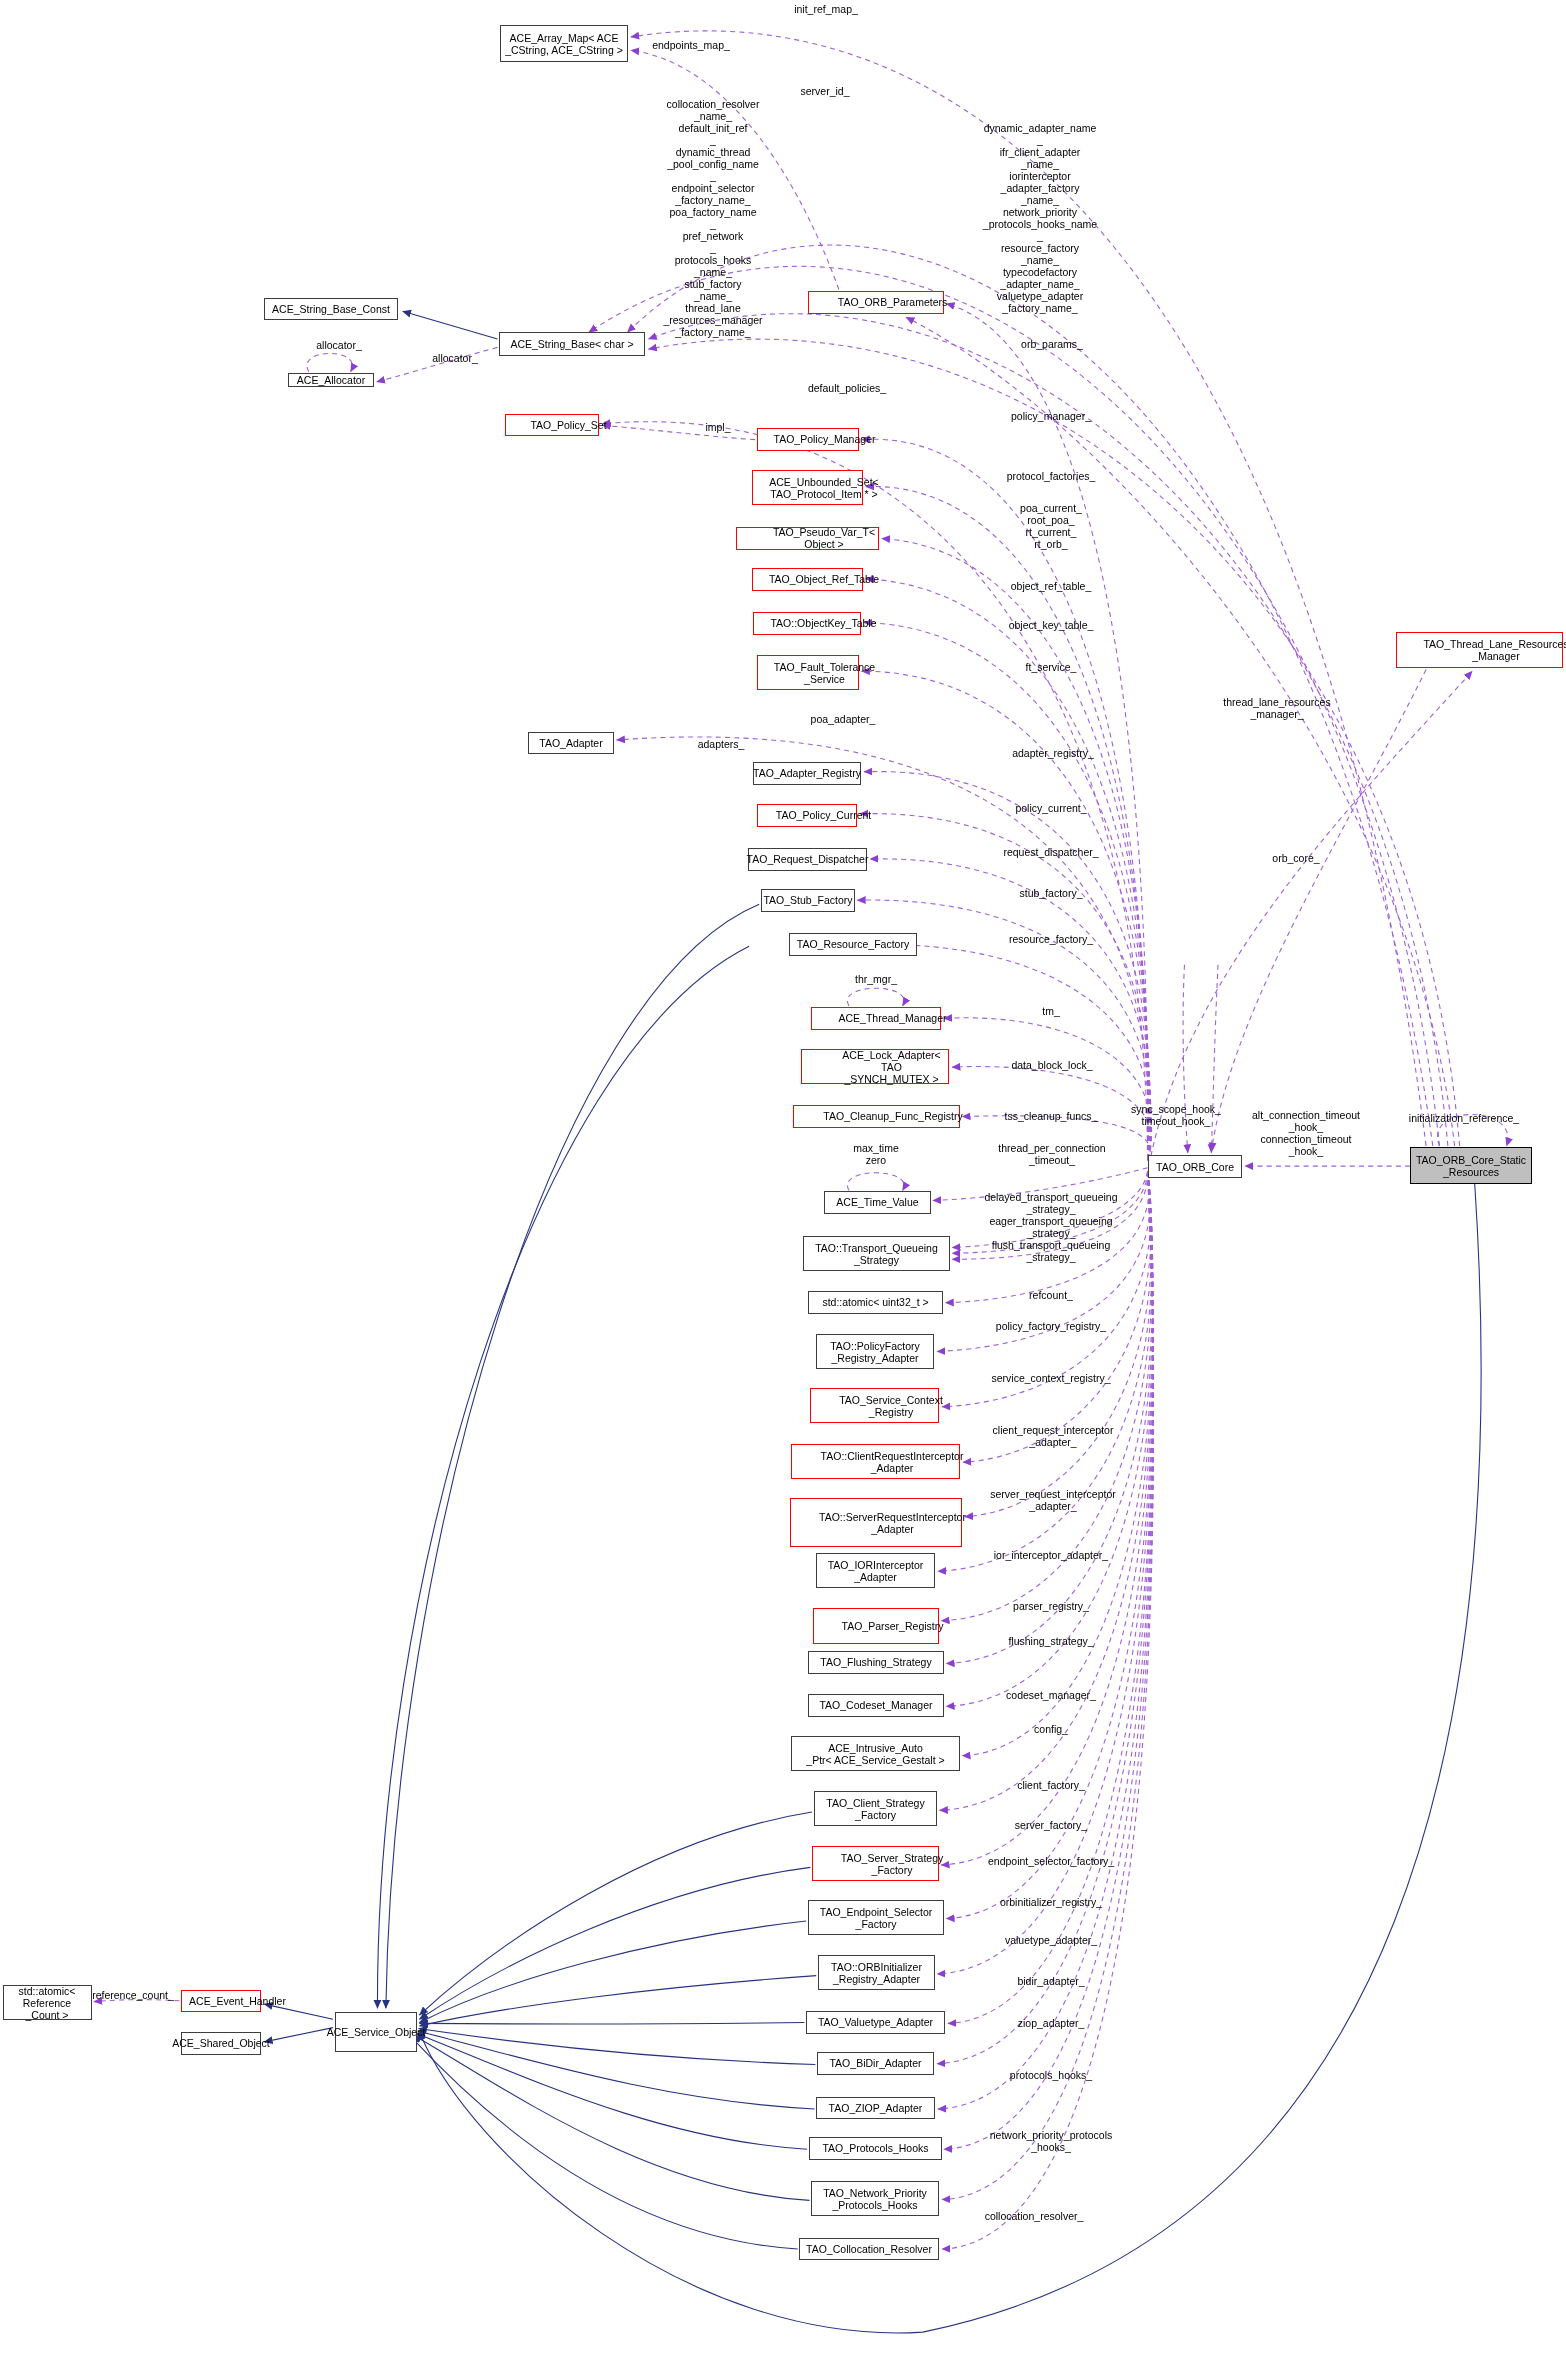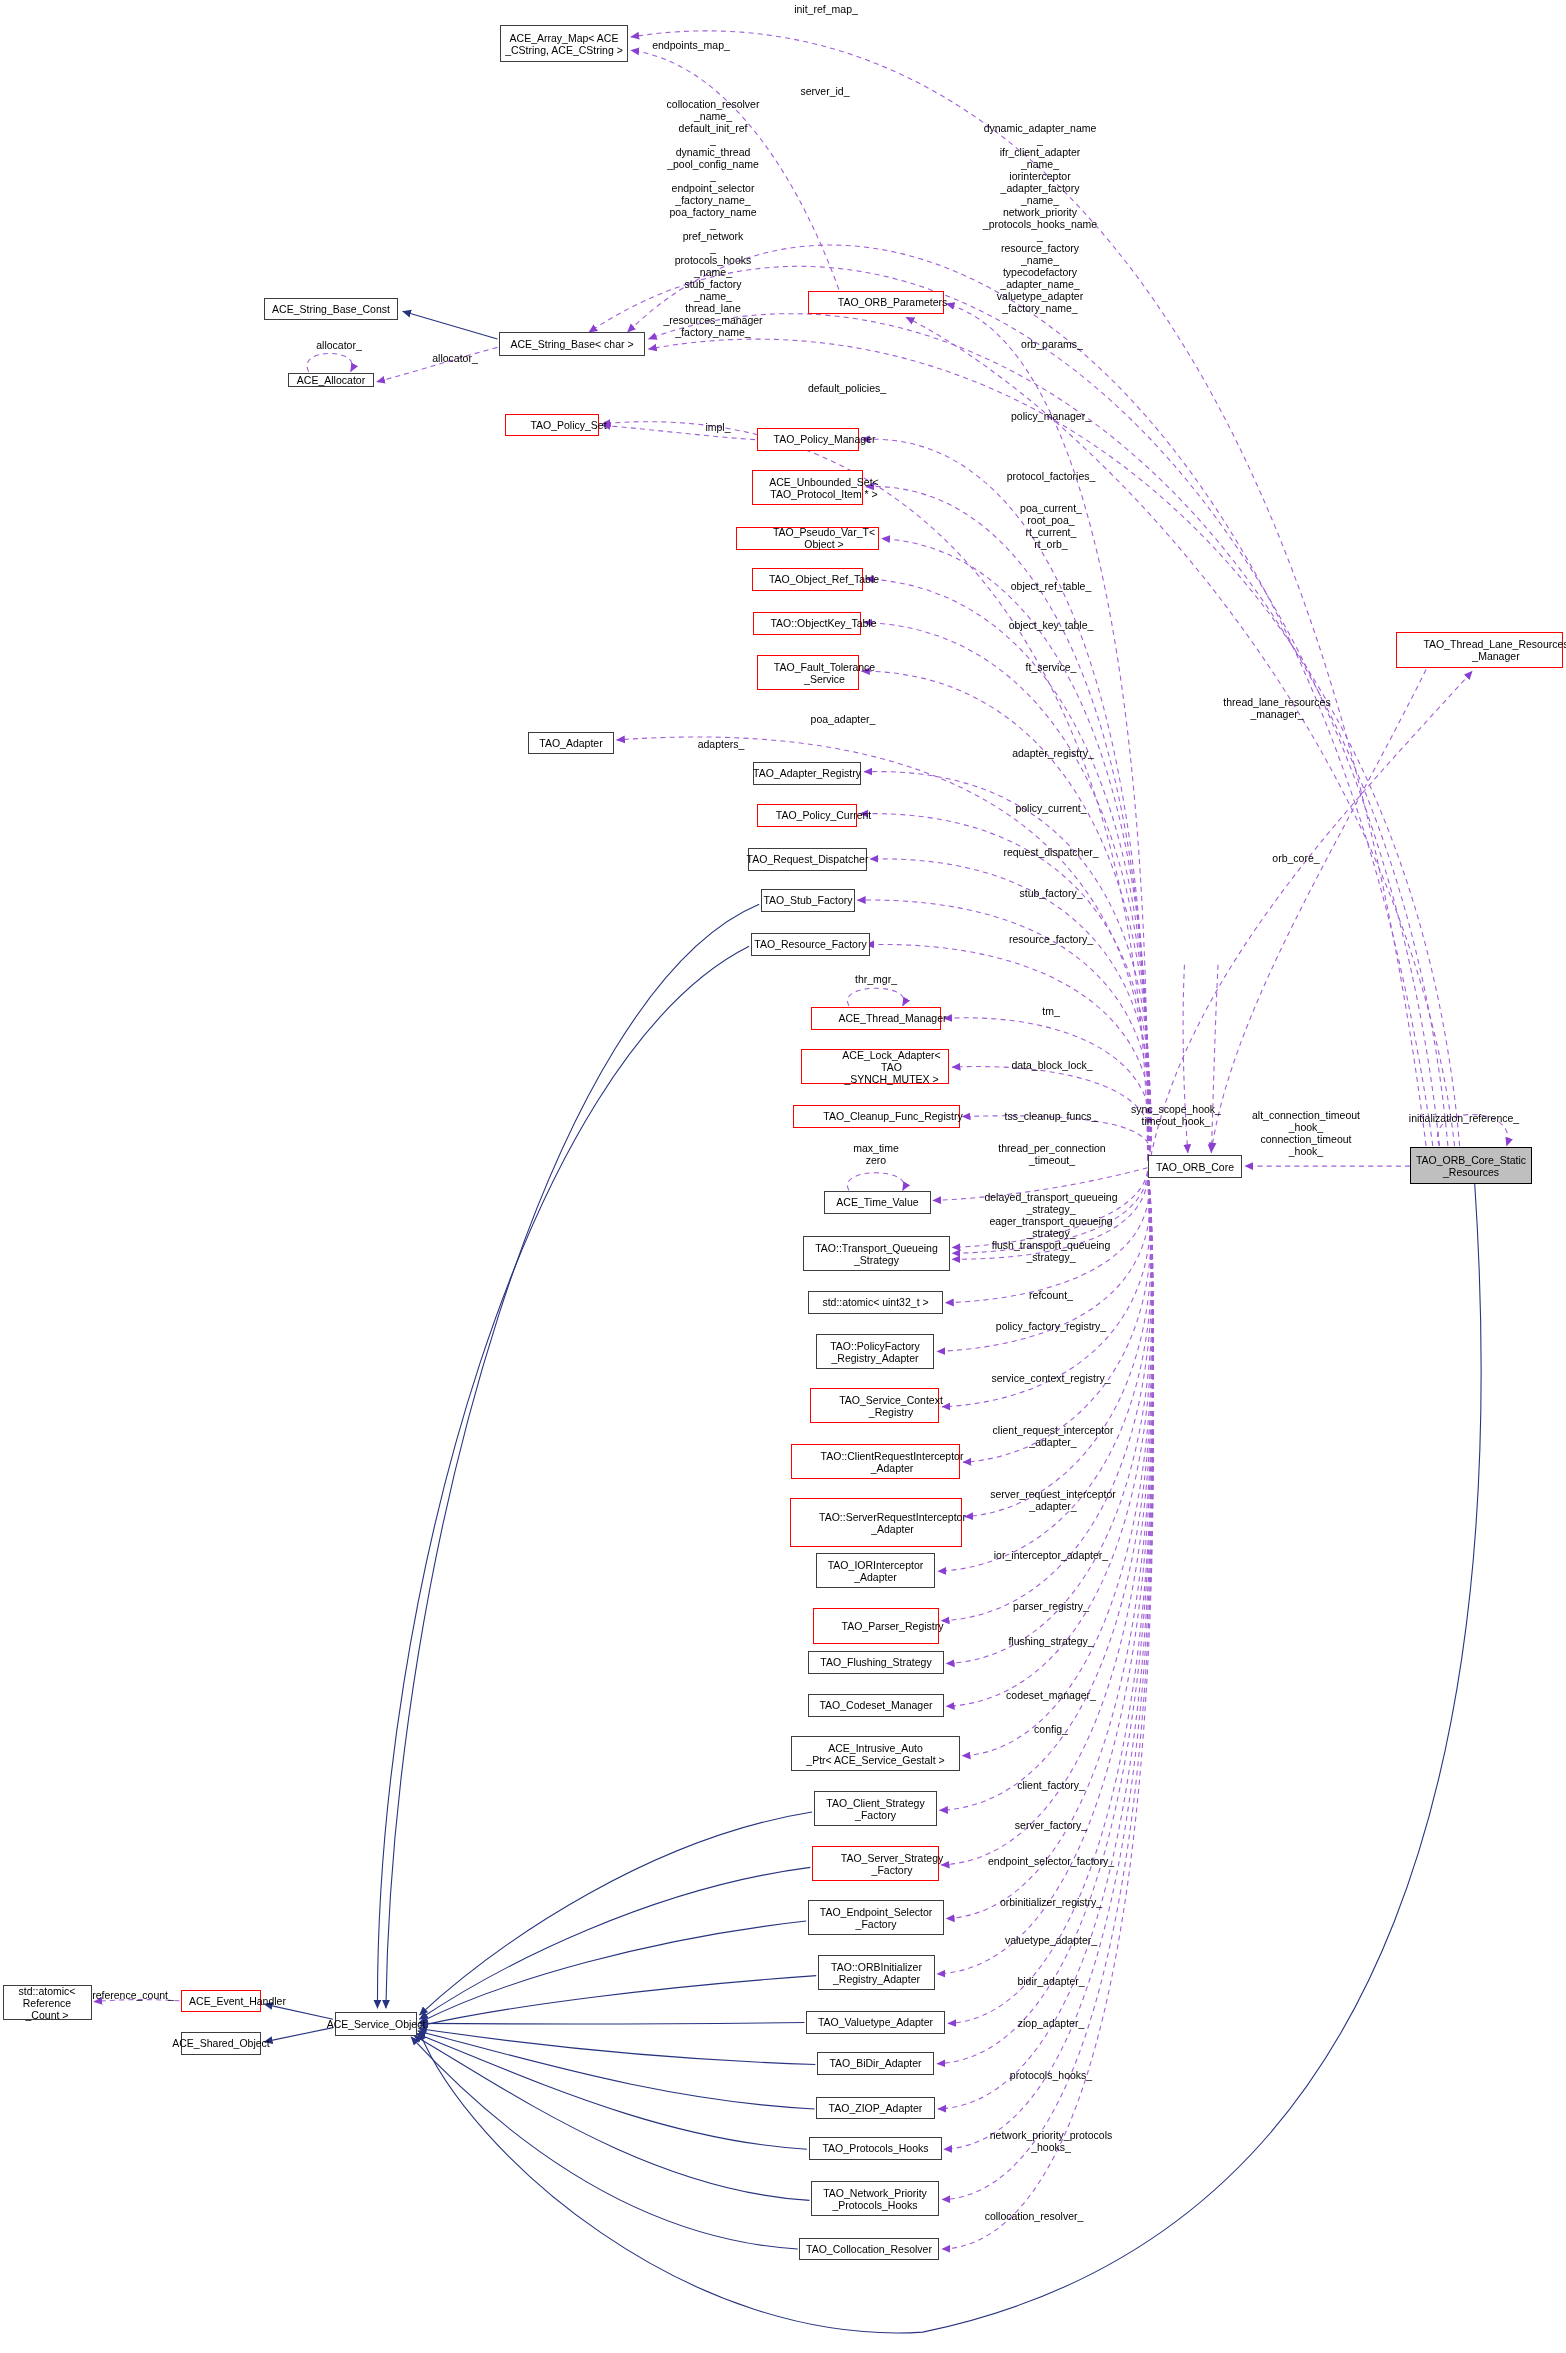--- a/index.html
+++ b/index.html
@@ -125,21 +125,21 @@
   <div class="nd r" style="left:736px;top:527px;width:143px;height:22.6px">TAO_Pseudo_Var_T&lt; Object &gt;</div>
   <div class="nd r" style="left:752px;top:568px;width:111px;height:22.6px">TAO_Object_Ref_Table</div>
   <div class="nd r" style="left:753px;top:612px;width:108px;height:22.6px">TAO::ObjectKey_Table</div>
   <div class="nd r" style="left:757px;top:655px;width:102px;height:35px">TAO_Fault_Tolerance
 _Service</div>
   <div class="nd" style="left:528px;top:732px;width:86px;height:22px">TAO_Adapter</div>
   <div class="nd" style="left:753px;top:762px;width:108px;height:22.6px">TAO_Adapter_Registry</div>
   <div class="nd r" style="left:757px;top:804px;width:100px;height:22.6px">TAO_Policy_Current</div>
   <div class="nd" style="left:748px;top:848px;width:119px;height:22.6px">TAO_Request_Dispatcher</div>
   <div class="nd" style="left:761px;top:889px;width:94px;height:22.6px">TAO_Stub_Factory</div>
-  <div class="nd" style="left:751px;top:933px;width:119px;height:22.6px">TAO_Resource_Factory</div>
+  <div class="nd" style="left:789px;top:933px;width:128px;height:22.6px">TAO_Resource_Factory</div>
   <div class="nd r" style="left:811px;top:1007px;width:130px;height:22.6px">ACE_Thread_Manager</div>
   <div class="nd r" style="left:801px;top:1049px;width:148px;height:35px">ACE_Lock_Adapter&lt; TAO
 _SYNCH_MUTEX &gt;</div>
   <div class="nd r" style="left:793px;top:1105px;width:167px;height:22.6px">TAO_Cleanup_Func_Registry</div>
   <div class="nd" style="left:824px;top:1191px;width:107px;height:22.6px">ACE_Time_Value</div>
   <div class="nd" style="left:803px;top:1236px;width:147px;height:35px">TAO::Transport_Queueing
 _Strategy</div>
   <div class="nd" style="left:808px;top:1291px;width:135px;height:22.6px">std::atomic&lt; uint32_t &gt;</div>
   <div class="nd" style="left:816px;top:1334px;width:118px;height:35px">TAO::PolicyFactory
 _Registry_Adapter</div>
@@ -168,21 +168,21 @@
   <div class="nd" style="left:817px;top:2052px;width:117px;height:22.6px">TAO_BiDir_Adapter</div>
   <div class="nd" style="left:816px;top:2097px;width:119px;height:22px">TAO_ZIOP_Adapter</div>
   <div class="nd" style="left:809px;top:2137px;width:133px;height:22.6px">TAO_Protocols_Hooks</div>
   <div class="nd" style="left:811px;top:2181px;width:128px;height:35px">TAO_Network_Priority
 _Protocols_Hooks</div>
   <div class="nd" style="left:799px;top:2238px;width:140px;height:22px">TAO_Collocation_Resolver</div>
   <div class="nd" style="left:2.5px;top:1985px;width:89px;height:35px">std::atomic&lt; Reference
 _Count &gt;</div>
   <div class="nd r" style="left:181px;top:1990px;width:80px;height:22px">ACE_Event_Handler</div>
   <div class="nd" style="left:181px;top:2032px;width:80px;height:22.6px">ACE_Shared_Object</div>
-  <div class="nd" style="left:335px;top:2012px;width:82px;height:24px">ACE_Service_Object</div>
+  <div class="nd" style="left:335px;top:2012px;width:82px;height:40px">ACE_Service_Object</div>
   <div class="nd" style="left:1148px;top:1155px;width:94px;height:23px">TAO_ORB_Core</div>
   <div class="nd g" style="left:1410px;top:1147px;width:122px;height:37px">TAO_ORB_Core_Static
 _Resources</div>
   <div class="nd r" style="left:1396px;top:632px;width:167px;height:36px">TAO_Thread_Lane_Resources
 _Manager</div>
 
   <div class="el" style="left:826px;top:3.4px">init_ref_map_</div>
   <div class="el" style="left:691px;top:39px">endpoints_map_</div>
   <div class="el" style="left:825px;top:85px">server_id_</div>
   <div class="el" style="left:713px;top:98px">collocation_resolver

